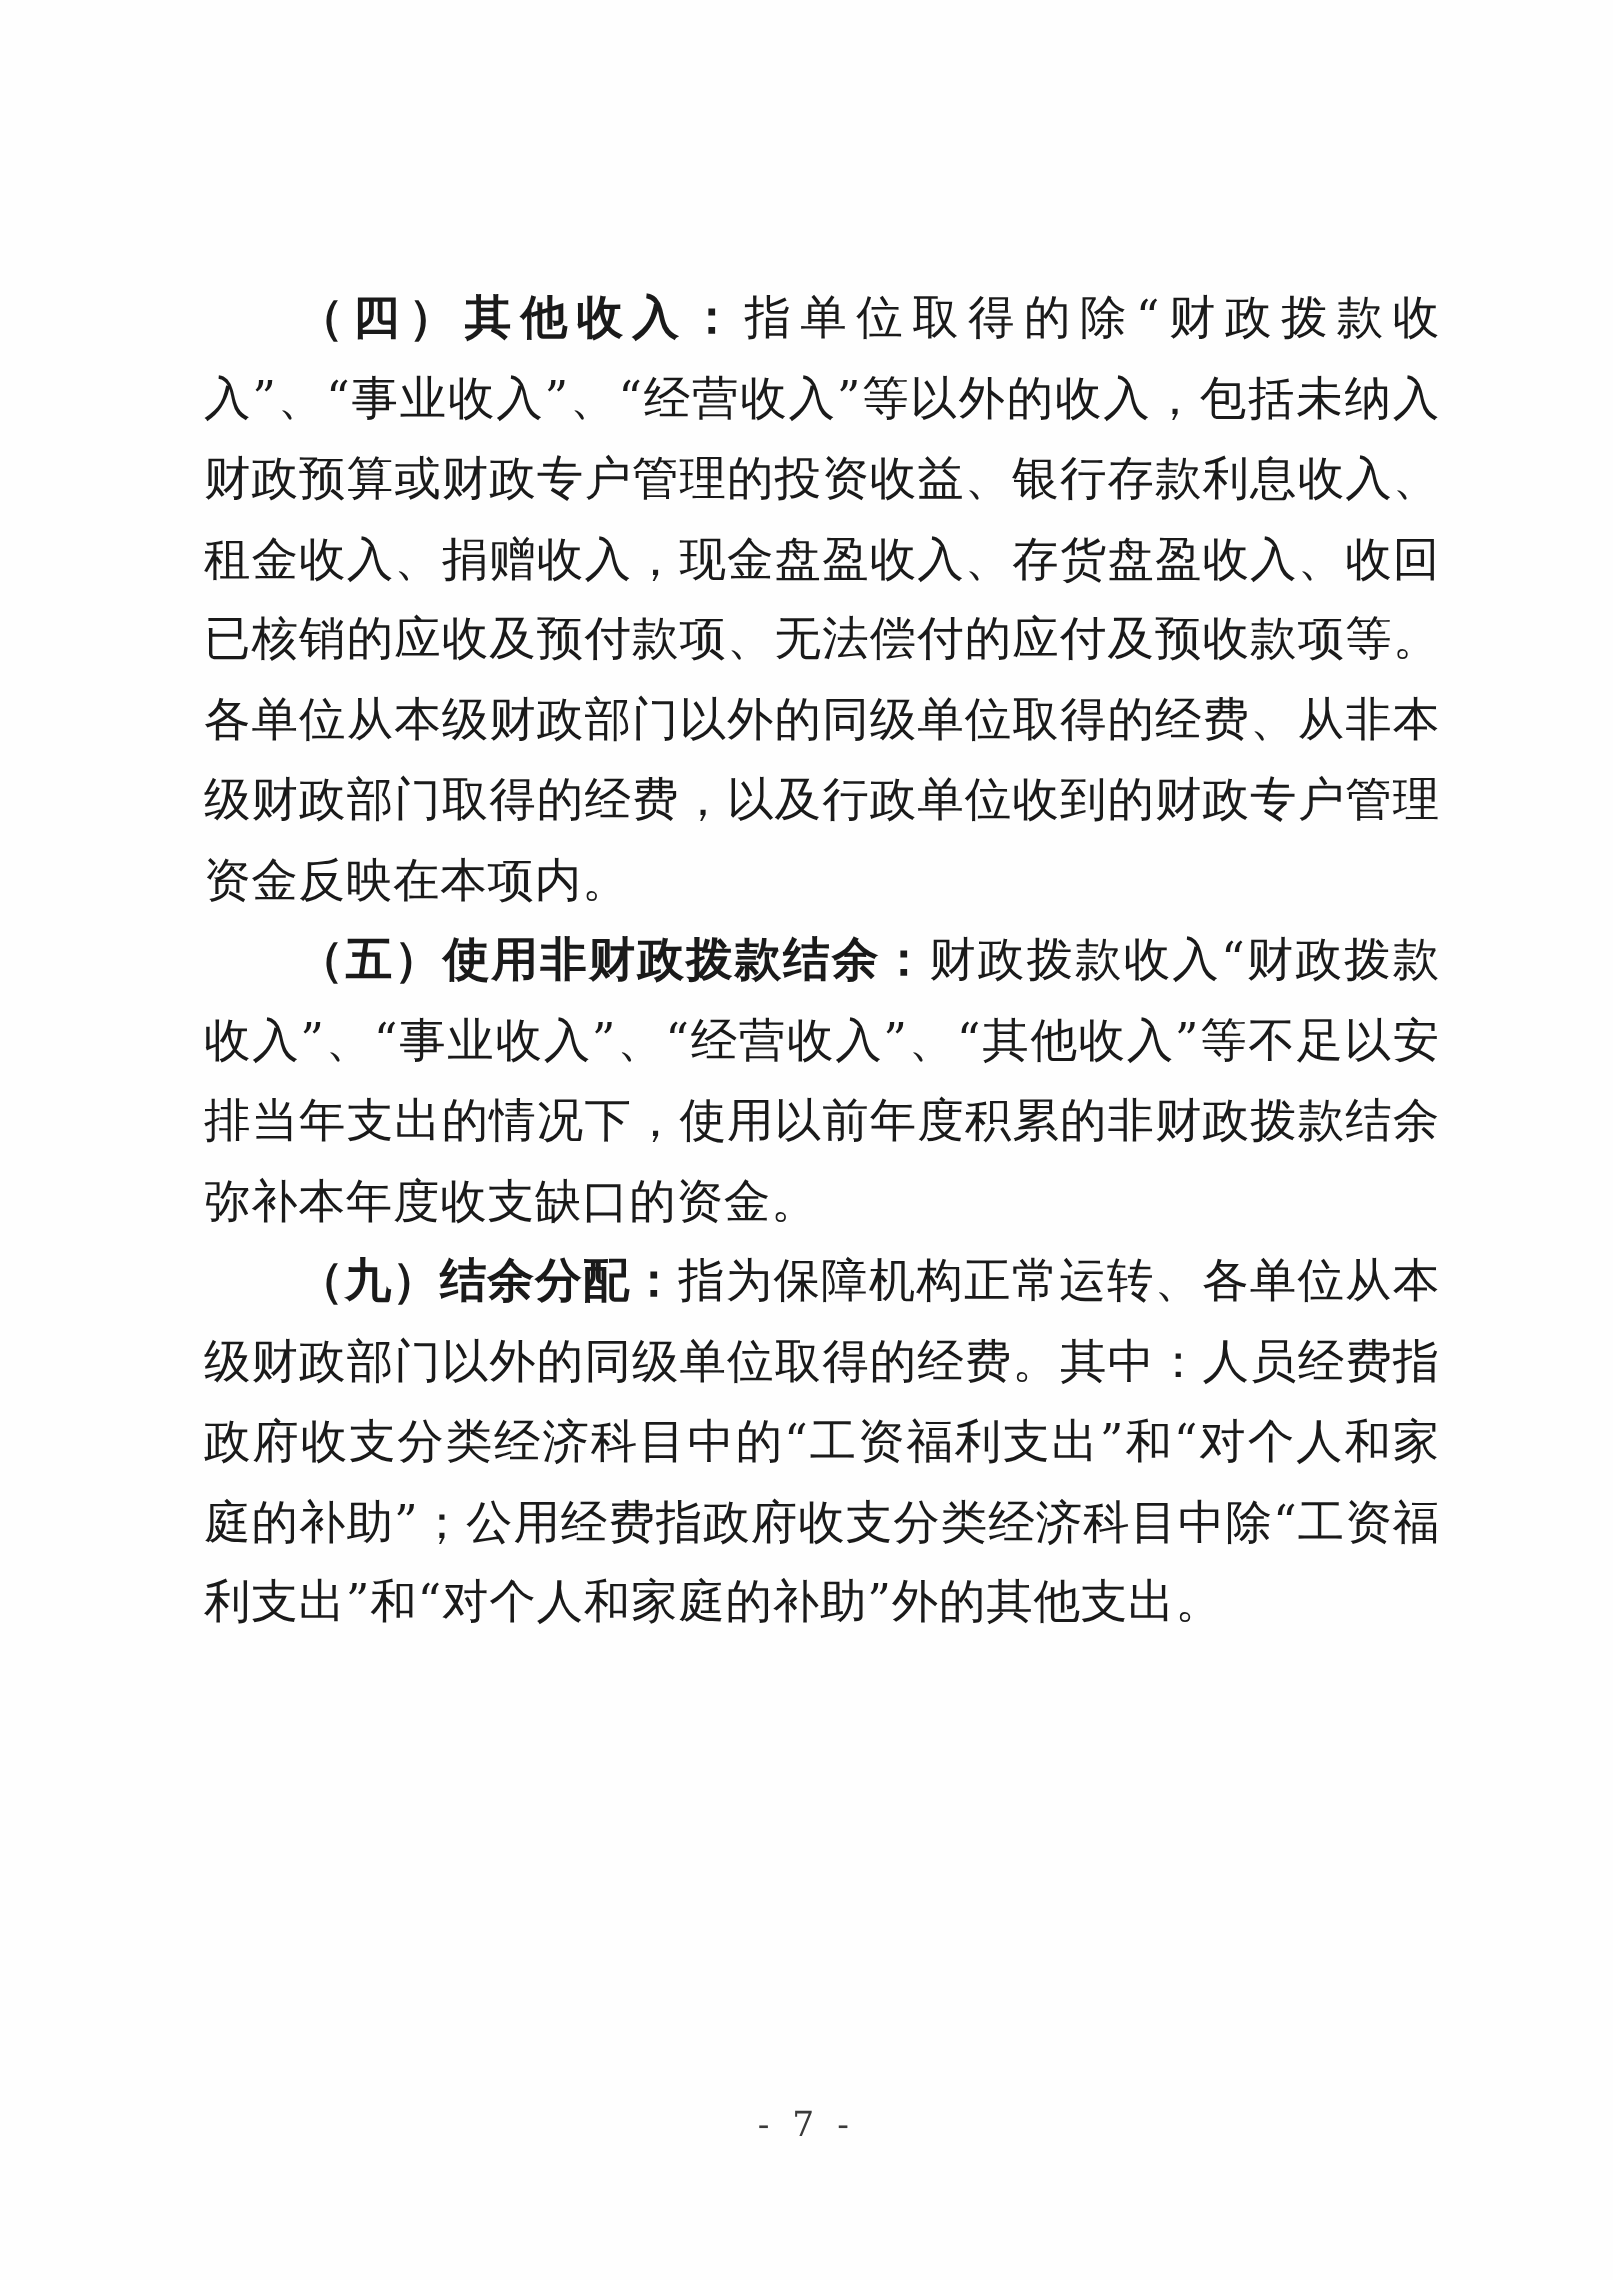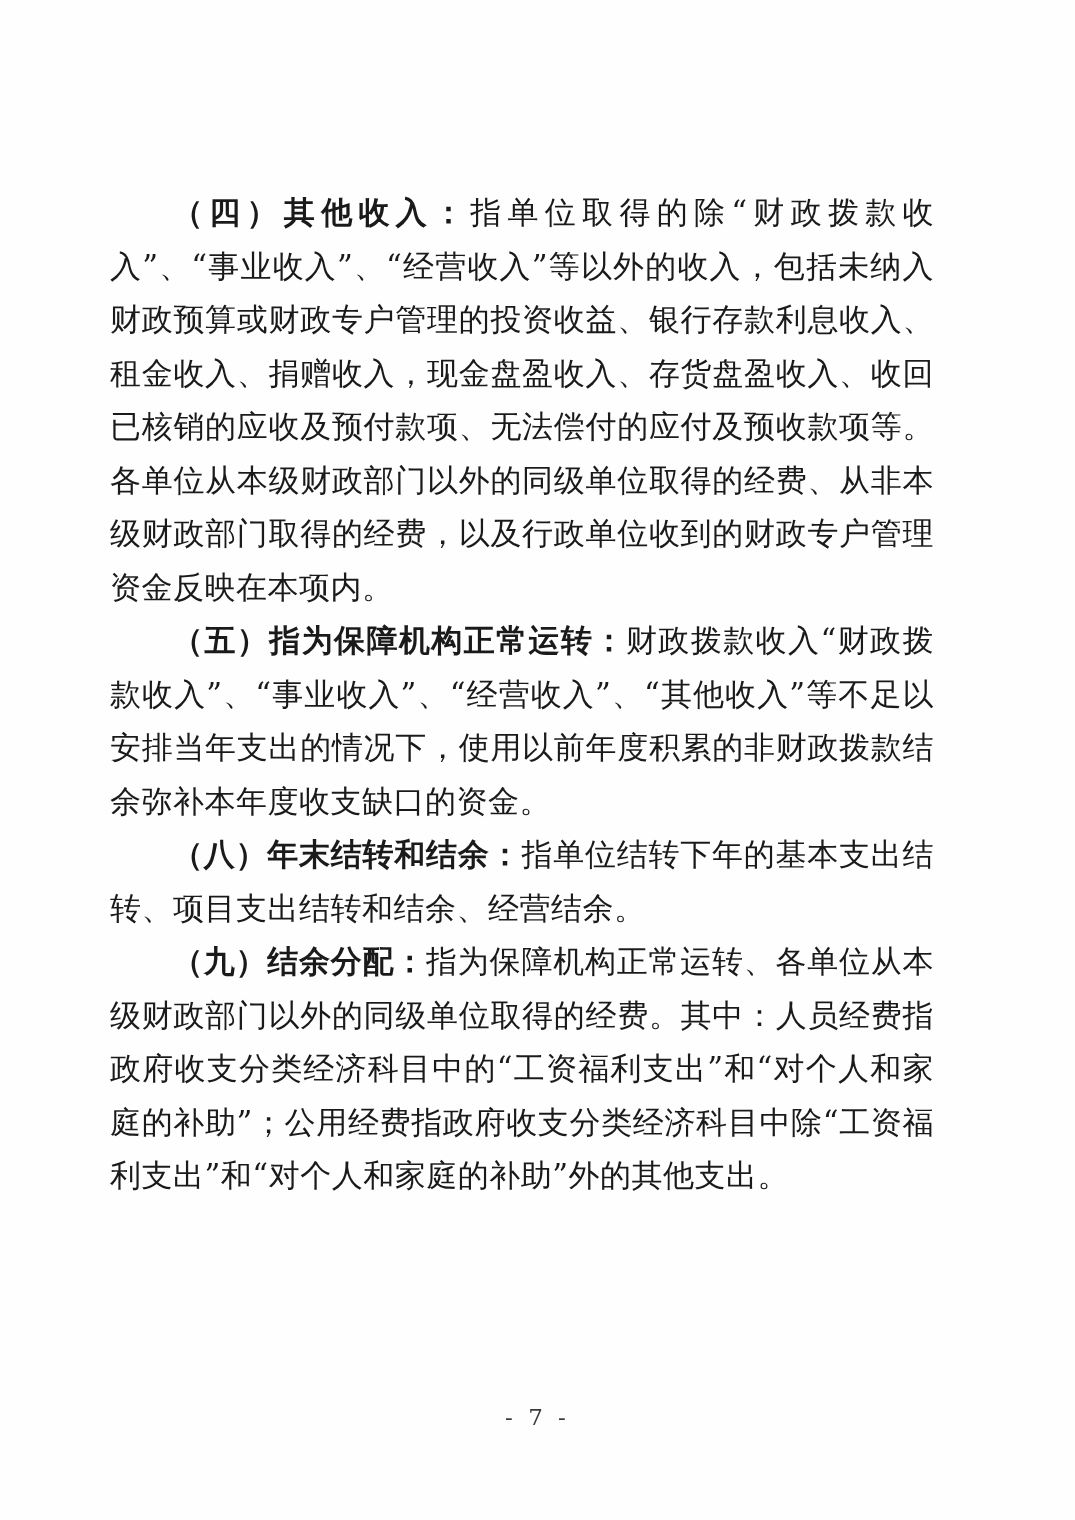--- a/index.html
+++ b/index.html
@@ -15,21 +15,21 @@
     color: #1a1a1a;
   }
   .page {
     position: absolute;
     inset: 0;
     background: #fefefe;
   }
   .content {
     position: absolute;
     top: 186px;
-    left: 110px;
+    left: 136px;
     width: 824px;
   }
   .para {
     margin: 0;
     font-size: 31px;
     line-height: 53.5px;
     text-align: justify;
     text-justify: inter-character;
     text-indent: 2em;
     letter-spacing: 0.5px;
@@ -57,28 +57,25 @@
 <body>
 
 <div class="page">
   <div class="content">
 
     <p class="para">
       <span class="lead">（四）其他收入：</span><span class="body-text">指单位取得的除“财政拨款收入”、“事业收入”、“经营收入”等以外的收入，包括未纳入财政预算或财政专户管理的投资收益、银行存款利息收入、租金收入、捐赠收入，现金盘盈收入、存货盘盈收入、收回已核销的应收及预付款项、无法偿付的应付及预收款项等。各单位从本级财政部门以外的同级单位取得的经费、从非本级财政部门取得的经费，以及行政单位收到的财政专户管理资金反映在本项内。</span>
     </p>
 
     <p class="para">
-      <span class="lead">（五）指为保障机构正常运转：</span><span class="body-text">财政拨款收入“财政拨款收入”、“事业收入”、“经营收入”、“其他收入”等不足以安排当年支出的情况下，使用以前年度积累的非财政拨款结余弥补本年度收支缺口的资金。</span>
+      <span class="lead">（五）使用非财政拨款结余：</span><span class="body-text">财政拨款收入“财政拨款收入”、“事业收入”、“经营收入”、“其他收入”等不足以安排当年支出的情况下，使用以前年度积累的非财政拨款结余弥补本年度收支缺口的资金。</span>
     </p>
 
 
 
-    <p class="para">
-      <span class="lead">（八）年末结转和结余：</span><span class="body-text">指单位结转下年的基本支出结转、项目支出结转和结余、经营结余。</span>
-    </p>
 
     <p class="para">
       <span class="lead">（九）结余分配：</span><span class="body-text">指为保障机构正常运转、各单位从本级财政部门以外的同级单位取得的经费。其中：人员经费指政府收支分类经济科目中的“工资福利支出”和“对个人和家庭的补助”；公用经费指政府收支分类经济科目中除“工资福利支出”和“对个人和家庭的补助”外的其他支出。</span>
     </p>
 
   </div>
 
   <div class="footer">- 7 -</div>
 </div>
 

